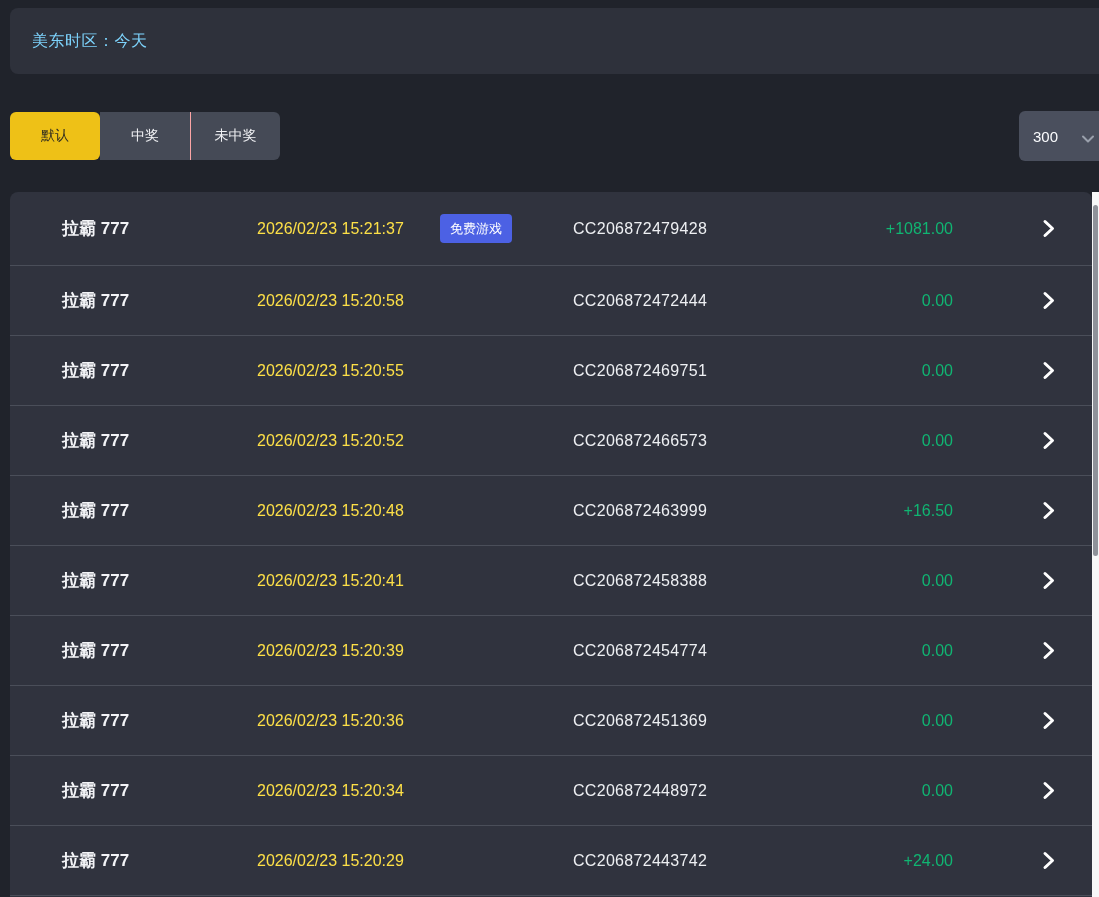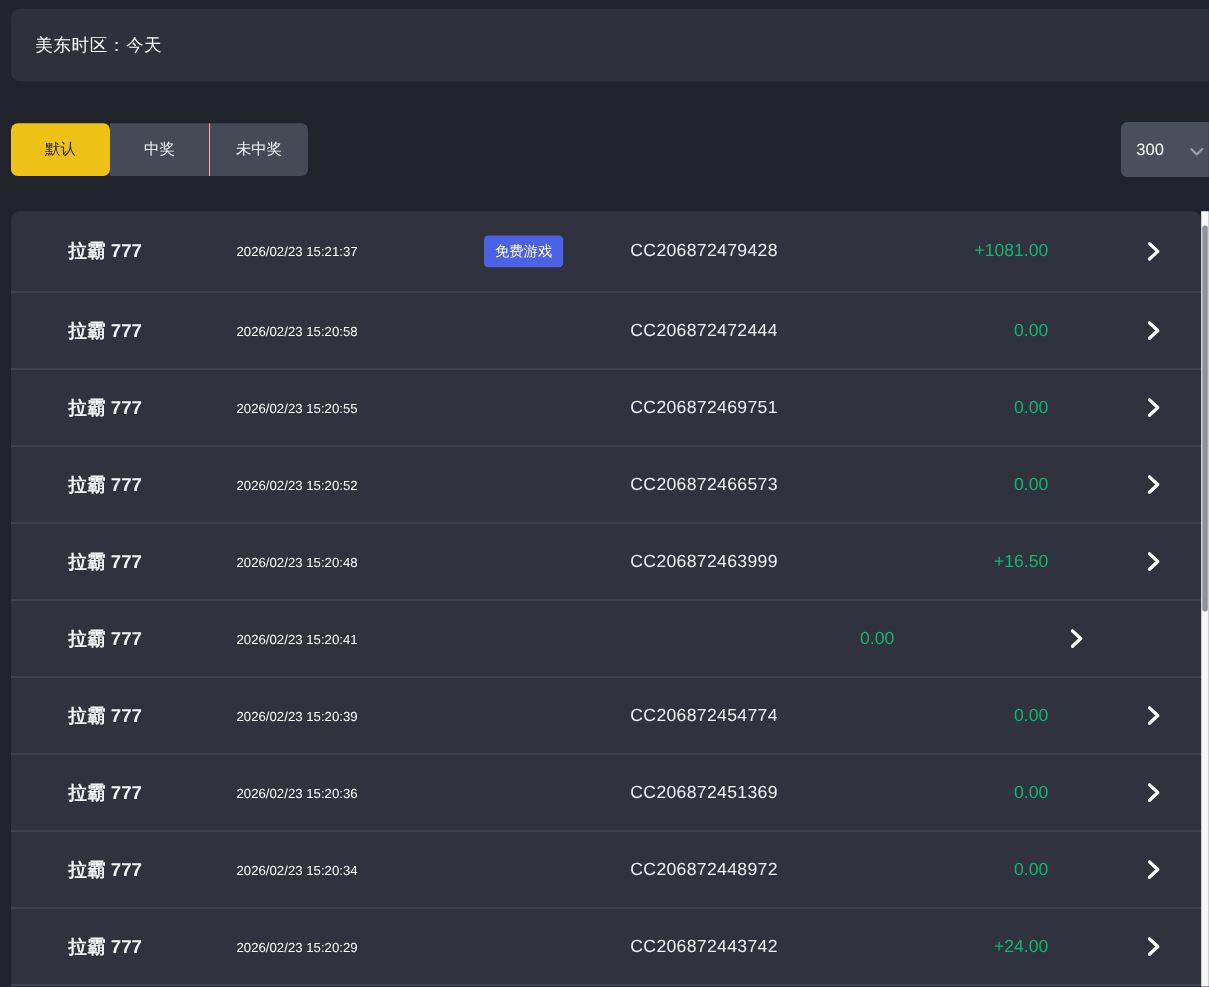--- a/index.html
+++ b/index.html
@@ -21,21 +21,21 @@
     overflow:hidden;
     font-family:"Liberation Sans", sans-serif;
   }
 
   
   .topbar{
     position:absolute;left:10px;top:8px;right:-8px;height:66px;
     background:var(--panel-bg);border-radius:8px;
     display:flex;align-items:center;padding-left:22px;
   }
-  .topbar-label{font-size:16px;color:#ffffff;letter-spacing:.5px;}
+  .topbar-label{font-size:16px;color:#7dd3fc;letter-spacing:.5px;}
 
   
   .tabs{position:absolute;left:10px;top:112px;height:48px;display:flex;}
   .tab{
     width:90px;height:48px;display:flex;align-items:center;justify-content:center;
     background:var(--tab-bg);color:#f0f1f4;font-size:14px;cursor:pointer;
   }
   .tab:first-child{border-radius:6px 0 0 6px;}
   .tab:last-child{border-radius:0 6px 6px 0;border-left:1px solid #fca5a5;}
   .tab.active{background:var(--accent-yellow);color:#332f20;border-radius:6px;}
@@ -55,21 +55,21 @@
     background:var(--row-bg);border-radius:8px 8px 0 0;overflow:hidden;
   }
   .row{
     display:grid;
     grid-template-columns:153px 225px 133px 240px 140px 1fr 88px;
     align-items:center;height:70px;padding-left:52px;
     border-bottom:1px solid var(--row-divider);cursor:pointer;
   }
   .row:first-child{height:74px;}
   .cell-name{font-size:17px;font-weight:700;color:#f3f4f7;}
-  .cell-time{font-size:12px;color:#ffffff;}
+  .cell-time{font-size:16px;color:#fde047;margin-left:42px;}
   .badge{
     display:inline-block;background:var(--badge-blue);color:#fff;
     font-size:13px;line-height:1;padding:8px 10px;border-radius:4px;
   }
   .cell-id{font-size:16px;font-weight:400;color:#eef0f3;letter-spacing:.3px;}
   .cell-amount{font-size:16px;color:var(--amount-green);text-align:right;}
   .cell-chev{display:flex;justify-content:center;align-items:center;}
 
   
   .scroll-track{
@@ -171,20 +171,21 @@
       <svg width="13" height="19" viewBox="0 0 13 19">
           <path d="M3 2.5 L10.5 9.5 L3 16.5" stroke="#ffffff" stroke-width="3" fill="none" stroke-linecap="round" stroke-linejoin="round"></path>
         </svg>
     </div>
   </div>
 
   <div class="row">
     <div class="cell-name">拉霸 777</div>
     <div class="cell-time">2026/02/23 15:20:41</div>
     <div class="cell-badge"></div>
+    <div class="cell-id">CC206872458388</div>
     <div class="cell-amount">0.00</div>
     <div class="cell-spacer"></div>
     <div class="cell-chev">
       <svg width="13" height="19" viewBox="0 0 13 19">
           <path d="M3 2.5 L10.5 9.5 L3 16.5" stroke="#ffffff" stroke-width="3" fill="none" stroke-linecap="round" stroke-linejoin="round"></path>
         </svg>
     </div>
   </div>
 
   <div class="row">

